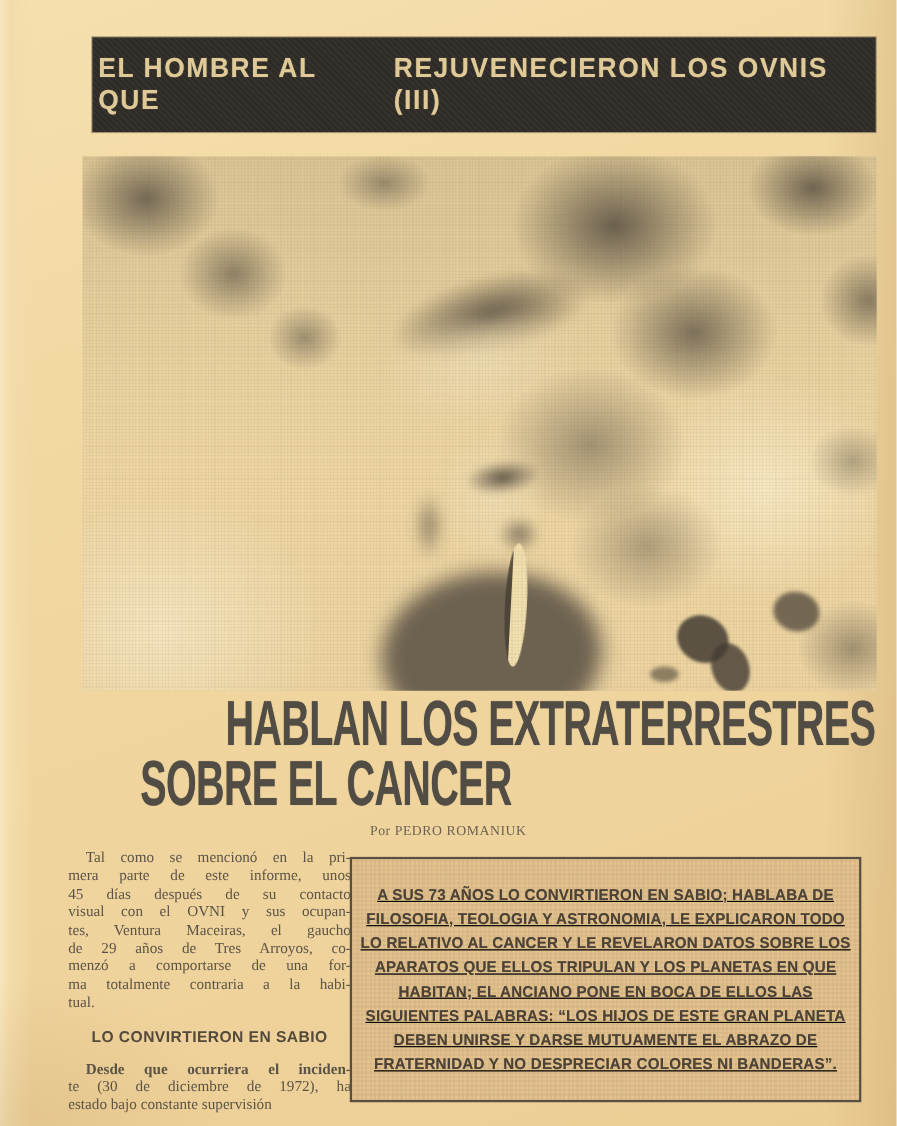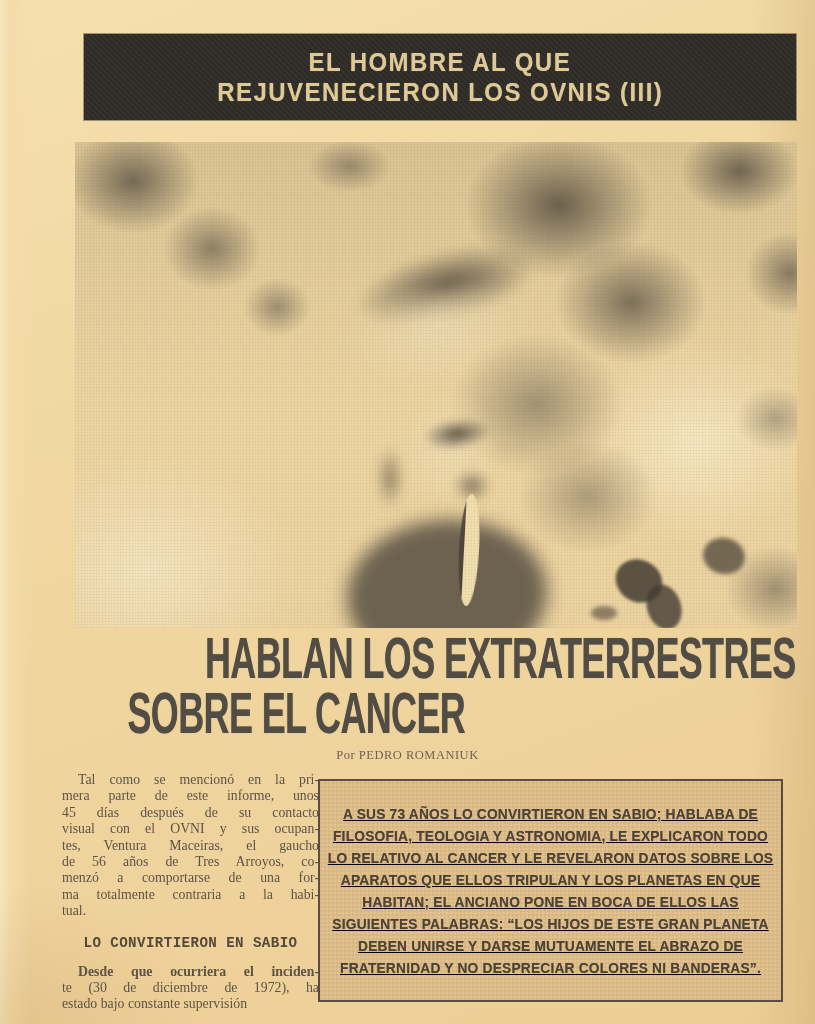--- a/index.html
+++ b/index.html
@@ -13,21 +13,21 @@
       linear-gradient(160deg, #f5e0ae 0%, #f1d7a1 35%, #efd39c 70%, #ecce94 100%);
   }
   .abs{position:absolute;}
 
   
   .banner{
     left:84px;top:34px;width:712px;height:86px;
     background:
       repeating-linear-gradient(45deg, rgba(255,255,255,.03) 0 2px, rgba(0,0,0,0) 2px 4px),
       #2e2b27;
-    display:flex;flex-direction:column;align-items:center;justify-content:center;
+    display:flex;flex-direction:row;align-items:center;justify-content:center;
     gap:1px; box-shadow:0 0 0 1px rgba(40,36,30,.4);
   }
   .banner .kline{
     color:#dfca97;font-weight:bold;font-size:25px;letter-spacing:1.5px;
     text-shadow:0 0 1px rgba(223,202,151,.5);
     transform:scaleX(.96);
   }
 
   
   .photo{
@@ -90,21 +90,21 @@
     font-family:Liberation Serif, serif;font-size:12.5px;color:#6e6252;letter-spacing:.5px;}
 
   
   .column{left:62px;top:772px;width:257px;color:#5c5347;
     font-family:"Liberation Serif",serif;font-size:13.8px;}
   .column .line{line-height:16.4px;text-align-last:justify;white-space:nowrap;}
   .column .line:last-child{text-align-last:left;}
   .para-1 .line:first-child{text-indent:16px;}
   .para-2 .line:first-child{text-indent:16px;font-weight:bold;}
   .subhead{margin:15px 0 13px 0;text-align:center;font-weight:bold;font-size:14.2px;
-    color:#55493c;letter-spacing:.4px;font-family:Liberation Mono, monospace;}
+    color:#55493c;letter-spacing:.4px;font-family:Liberation Sans, sans-serif;}
 
   
   .callout{
     left:318px;top:779px;width:465px;height:223px;box-sizing:border-box;
     border:2px solid #584e41;
     background:
       repeating-linear-gradient(0deg, rgba(120,100,70,.07) 0 2px, rgba(0,0,0,0) 2px 4px),
       repeating-linear-gradient(90deg, rgba(120,100,70,.07) 0 2px, rgba(0,0,0,0) 2px 4px),
       #e3c28e;
     display:flex;align-items:center;justify-content:center;
@@ -146,21 +146,21 @@
 </div>
 <div class="abs byline">Por PEDRO ROMANIUK</div>
 
 <div class="abs column">
   <div class="para-1">
       <div class="line">Tal como se mencionó en la pri-</div>
       <div class="line">mera parte de este informe, unos</div>
       <div class="line">45 días después de su contacto</div>
       <div class="line">visual con el OVNI y sus ocupan-</div>
       <div class="line">tes, Ventura Maceiras, el gaucho</div>
-      <div class="line">de 56 años de Tres Arroyos, co-</div>
+      <div class="line">de 29 años de Tres Arroyos, co-</div>
       <div class="line">menzó a comportarse de una for-</div>
       <div class="line">ma totalmente contraria a la habi-</div>
       <div class="line">tual.</div>
     </div>
   <div class="subhead">LO CONVIRTIERON EN SABIO</div>
   <div class="para-2">
       <div class="line">Desde que ocurriera el inciden-</div>
       <div class="line">te (30 de diciembre de 1972), ha</div>
       <div class="line">estado bajo constante supervisión</div>
     </div>

